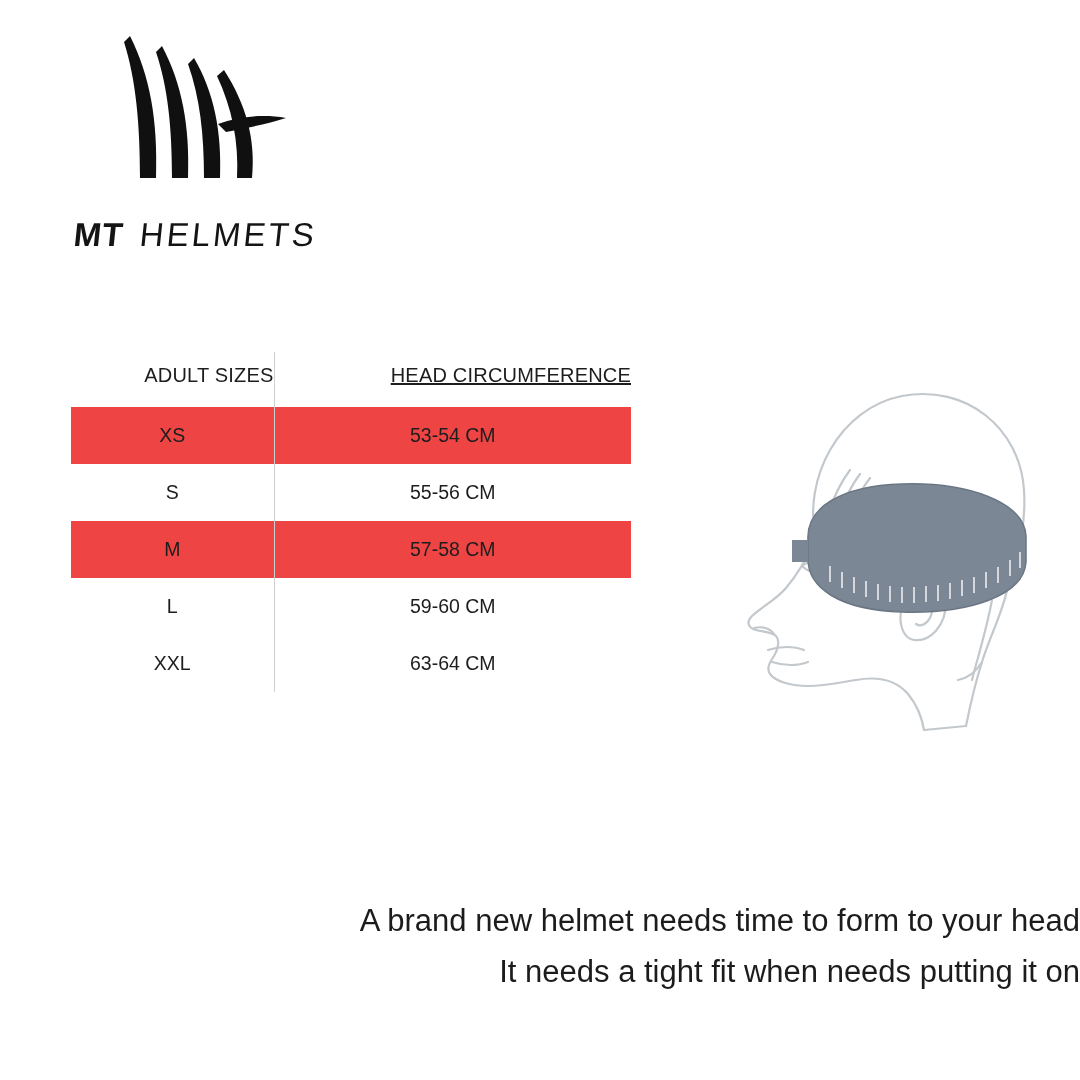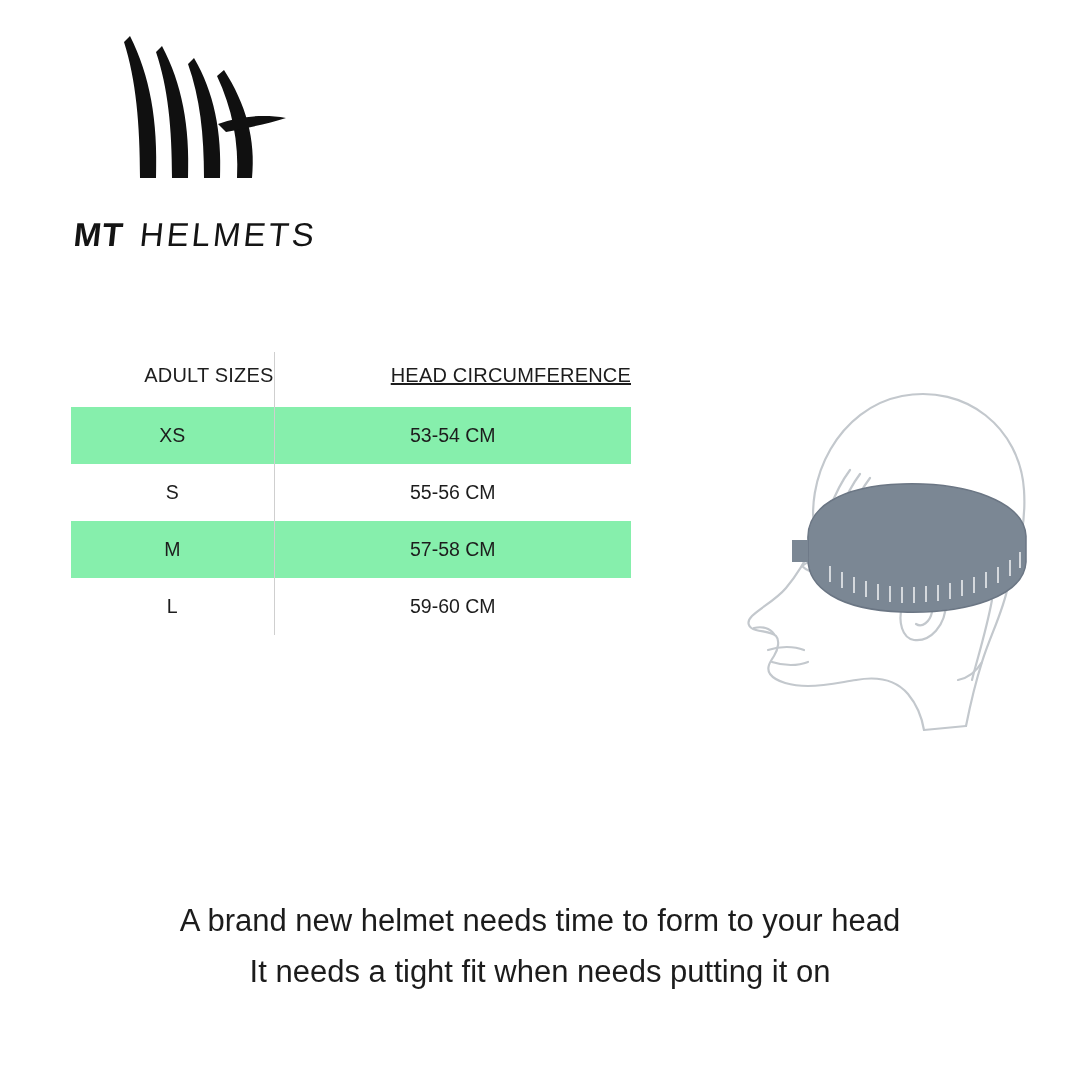--- a/index.html
+++ b/index.html
@@ -58,21 +58,21 @@
   }
   .size-table th.col-size { width: 203px; }
   .size-table th.col-circ { width: 357px; text-decoration: underline; }
   .size-table td {
     text-align: center;
     padding: 17px 0;
     color: #1d1d1d;
     font-size: 19.5px;
   }
   .size-table tbody tr.shaded td {
-    background: #86efac;
+    background: #ef4444;
   }
   .size-table td.cell-size {
     border-right: 1px solid #cfcfcf;
   }
   .size-table thead th.col-size {
     border-right: 1px solid #cfcfcf;
   }
 
   
   .head-figure {
@@ -82,21 +82,21 @@
     width: 360px;
     height: 400px;
   }
 
   
   .note {
     position: absolute;
     left: 0;
     top: 895px;
     width: 1080px;
-    text-align: center;
+    text-align: right;
   }
   .note-line {
     font-size: 31px;
     line-height: 51px;
     color: #1c1c1c;
     font-weight: 400;
     white-space: nowrap;
   }
 </style>
 </head>
@@ -140,20 +140,24 @@
       <td class="cell-size">S</td>
       <td class="cell-circ">55-56 CM</td>
     </tr>
     <tr class="shaded">
       <td class="cell-size">M</td>
       <td class="cell-circ">57-58 CM</td>
     </tr>
     <tr>
       <td class="cell-size">L</td>
       <td class="cell-circ">59-60 CM</td>
+    </tr>
+    <tr>
+      <td class="cell-size">XXL</td>
+      <td class="cell-circ">63-64 CM</td>
     </tr>
   </tbody>
 </table>
 
 <div class="head-figure">
   <svg viewBox="0 0 360 400" width="360" height="400" aria-hidden="true">
     <g fill="none" stroke="#c3c8cd" stroke-width="2.2" stroke-linecap="round" stroke-linejoin="round">
 
       <path d="M126 190 C 112 128, 150 58, 212 46 C 276 34, 330 78, 334 140
                C 337 186, 322 214, 318 236

